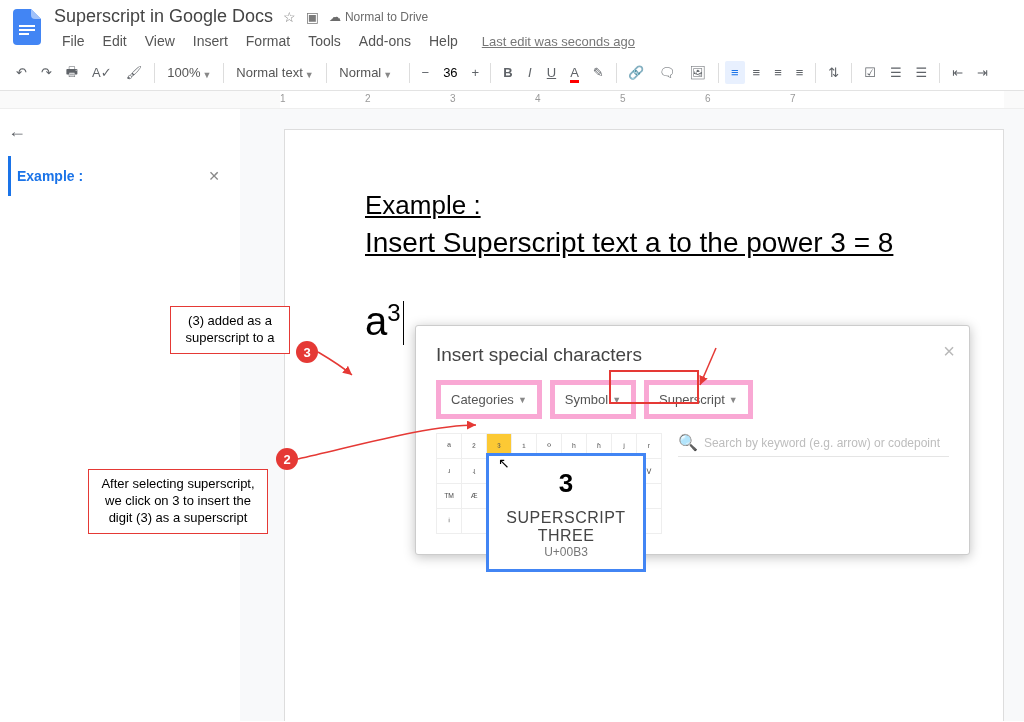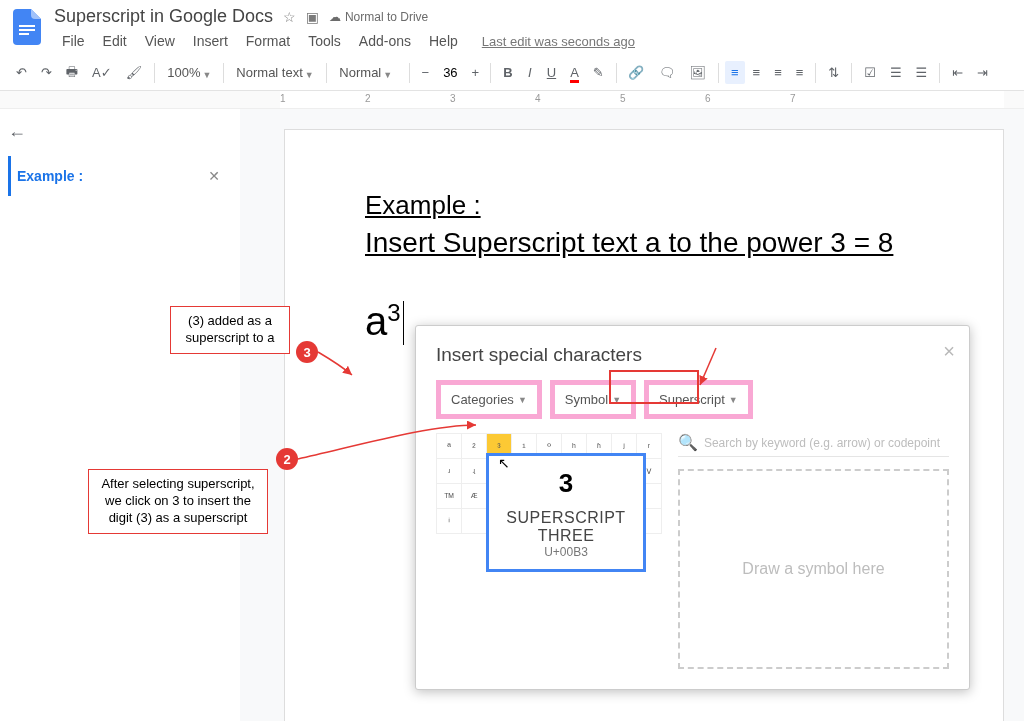--- a/index.html
+++ b/index.html
@@ -266,23 +266,20 @@
         <div class="n">SUPERSCRIPT THREE</div>
         <div class="u">U+00B3</div>
       </div>
       <div class="mouse-ptr">↖</div>
     </div>
     <div class="right-col">
       <div class="search-row">
         <span style="color:#777">🔍</span>
         <input placeholder="Search by keyword (e.g. arrow) or codepoint" style="">
       </div>
-      <div class="draw-box">
-        <span>Draw a symbol here</span>
-      </div>
     </div>
   </div>
 </div>
 
 <div class="red-rect" style="left:609px; top:370px; width:90px; height:34px;"></div>
 
 <div class="ann" style="left:170px; top:306px;">
   <div class="ann-box" style="width:120px;">(3) added as a superscript to a</div>
 </div>
 <div class="badge" style="left:296px; top:341px;">3</div>

